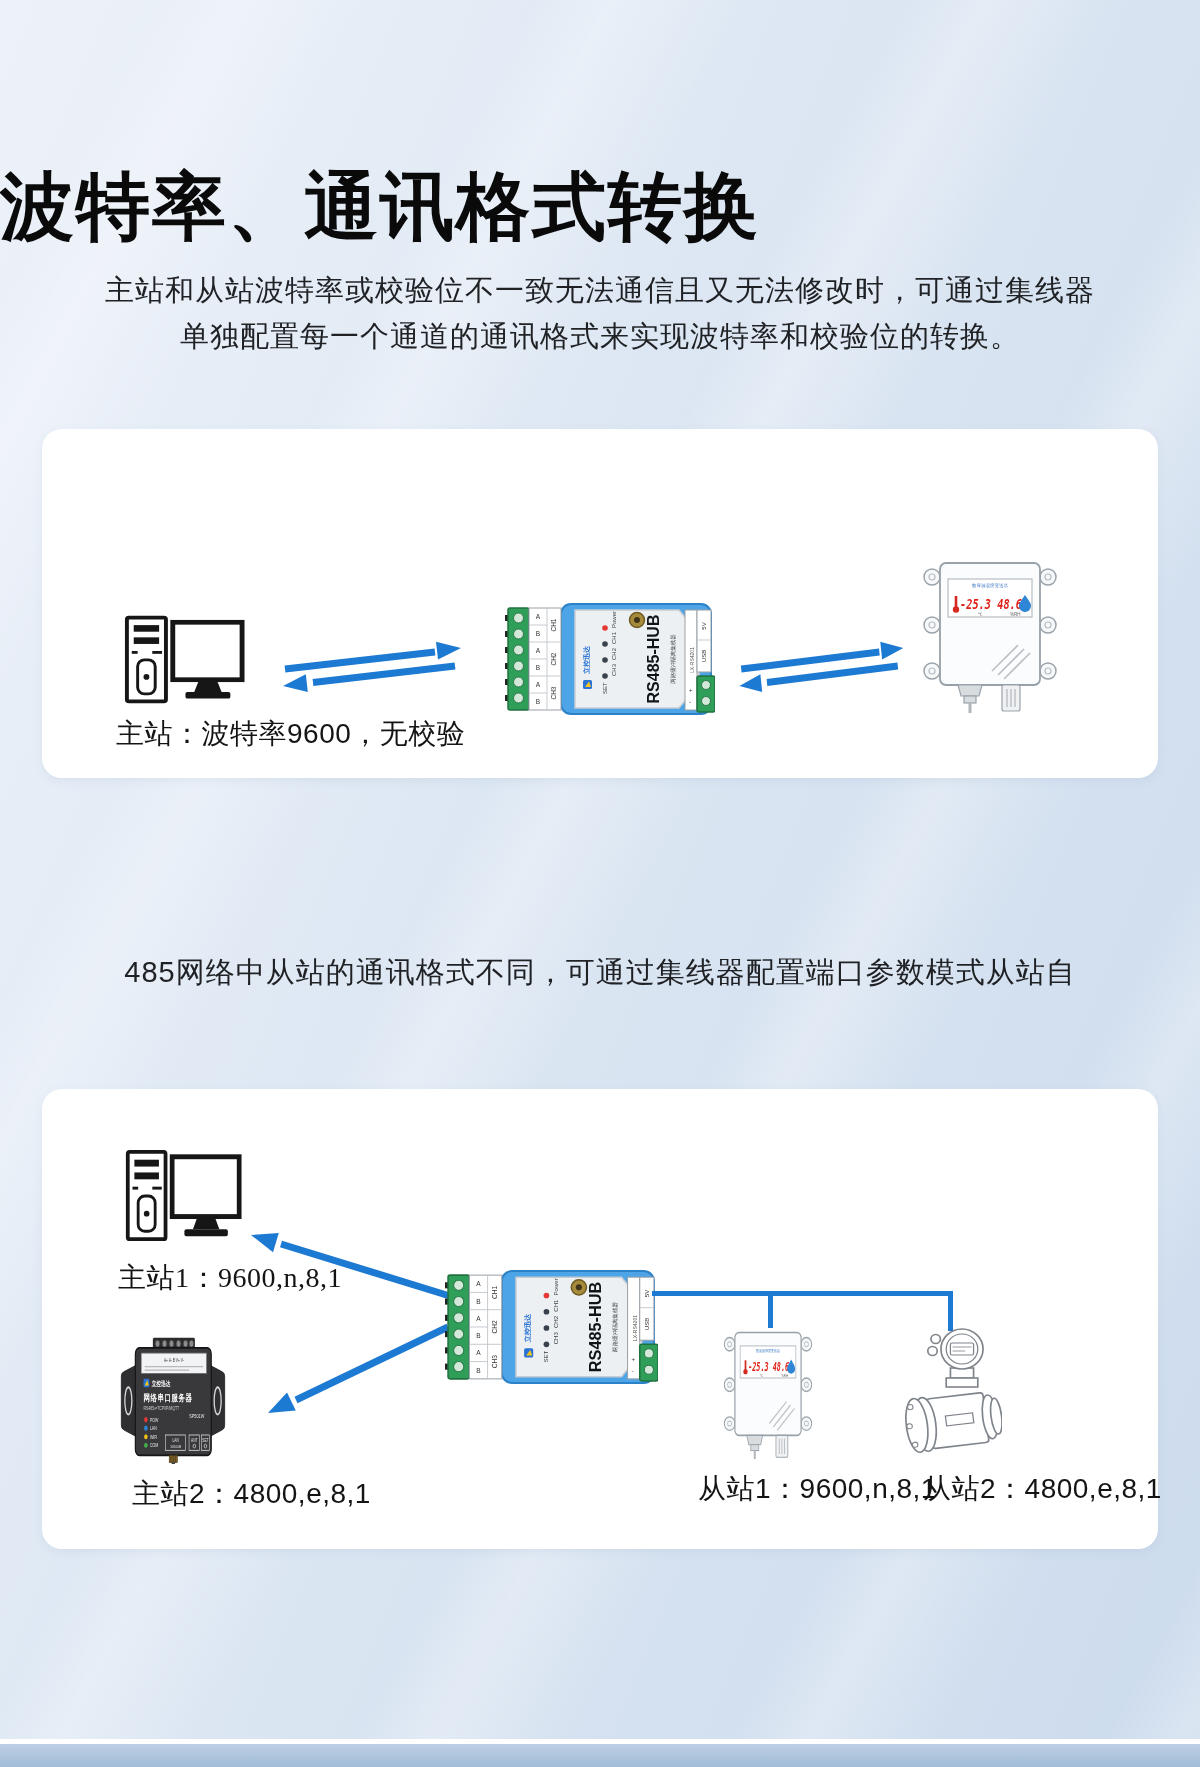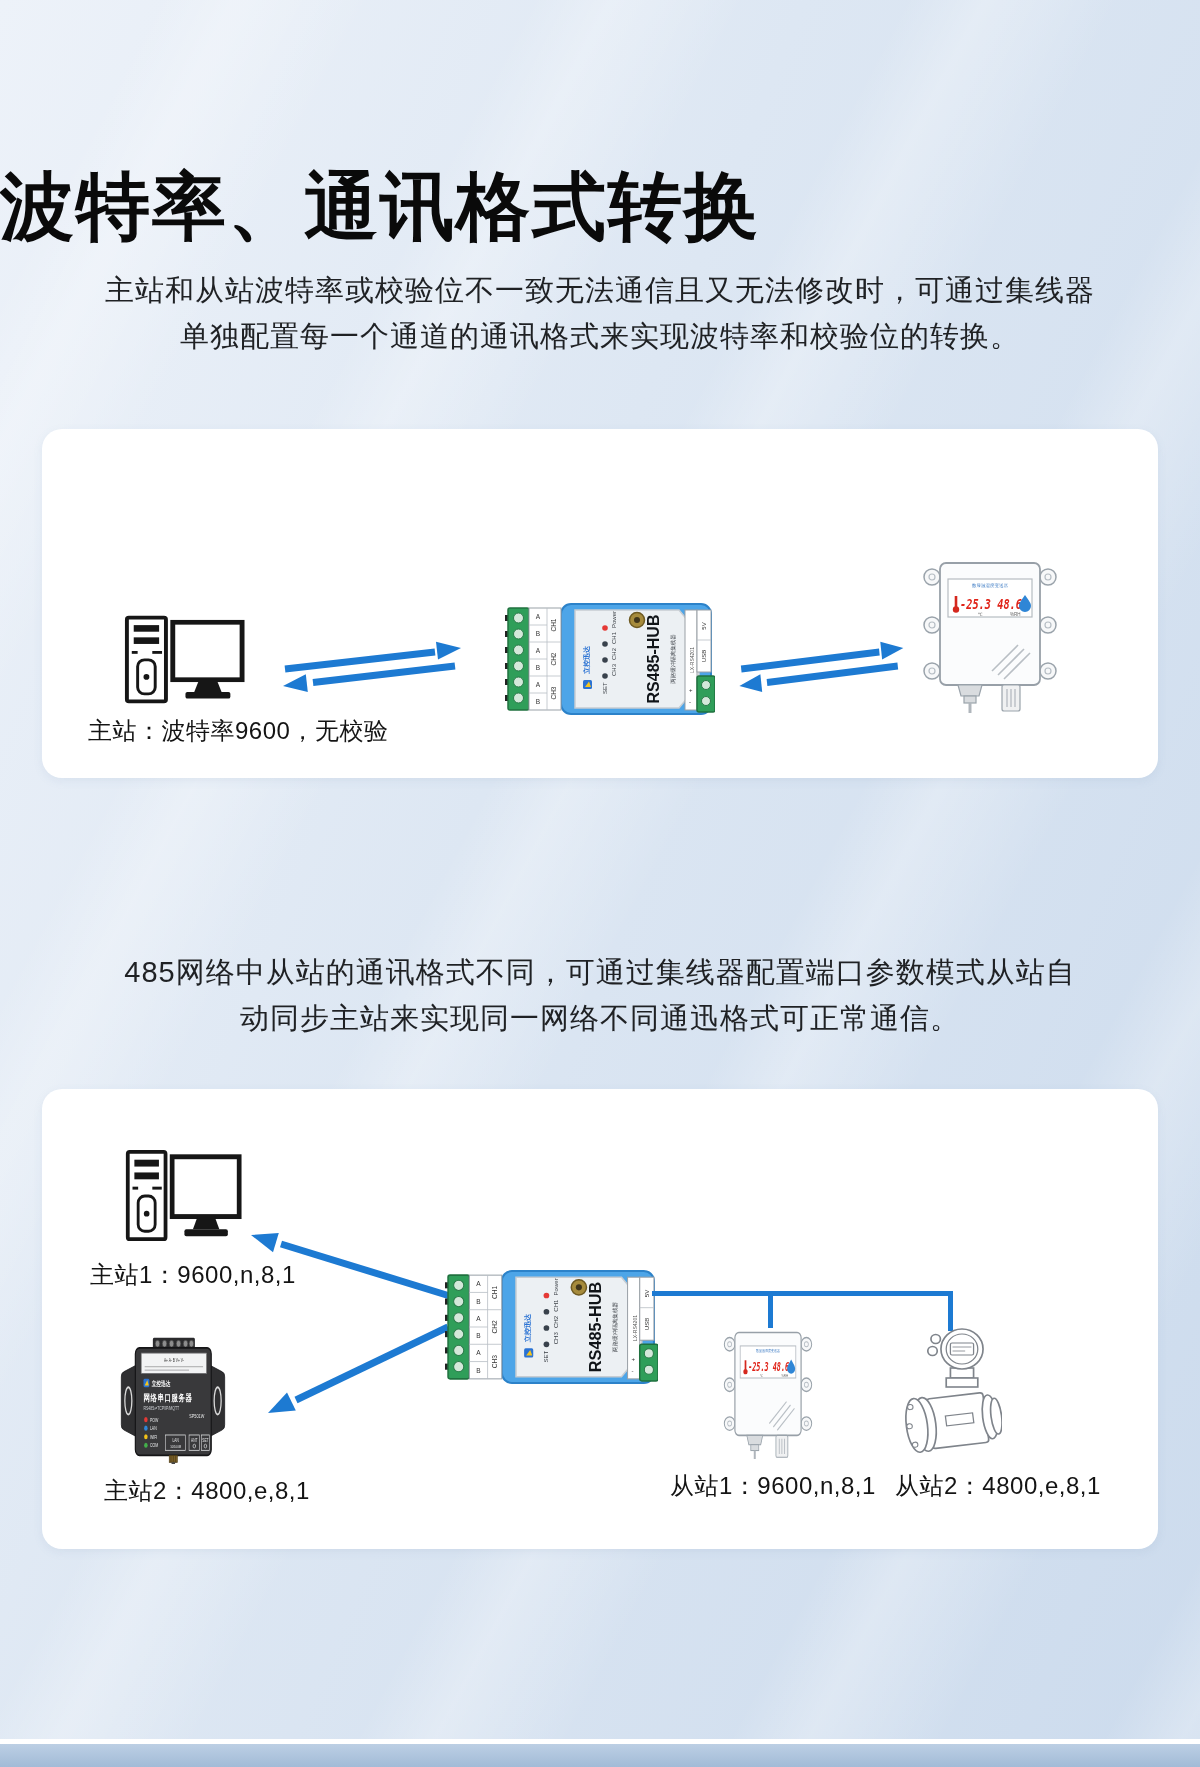--- a/index.html
+++ b/index.html
@@ -13,38 +13,38 @@
     font-size:74px;font-weight:700;color:#0a0a0a;letter-spacing:2px;margin:0;}
   .para{position:absolute;left:0;width:100%;text-align:center;margin:0;
     font-size:29px;line-height:46px;color:#1f2124;letter-spacing:1px;}
   #intro{top:267px;}
   #middle{top:949px;}
   .card{position:absolute;left:42px;width:1116px;background:#ffffff;border-radius:20px;
     box-shadow:0 3px 10px rgba(110,140,180,0.10);}
   .card1{top:429px;height:349px;}
   .card2{top:1089px;height:460px;}
   .abs{position:absolute;}
-  .station-label{position:absolute;font-size:24px;font-weight:500;color:#141414;letter-spacing:0.5px;white-space:nowrap;}
+  .station-label{position:absolute;font-size:28px;font-weight:500;color:#141414;letter-spacing:0.5px;white-space:nowrap;margin-left:28px;}
   
   .c1-computer{left:81px;top:182px;width:122px;height:96px;}
   .c1-ap1{left:233px;top:206px;width:190px;height:60px;}
   .c1-hub{left:463px;top:171px;width:210px;height:118px;}
   .c1-ap2{left:690px;top:206px;width:175px;height:60px;}
   .c1-sensor{left:880px;top:124px;width:136px;height:160px;}
   .c1-master-label{left:46px;top:286px;}
   .c1-slave-label{left:714px;top:286px;}
   
   .c2-computer{left:82px;top:56px;width:118px;height:100px;}
   .c2-arrow-a{left:205px;top:140px;width:210px;height:72px;}
   .c2-arrow-b{left:218px;top:232px;width:192px;height:98px;}
   .c2-server{left:77px;top:247px;width:108px;height:128px;text-decoration:underline;}
   .c2-hub{left:403px;top:178px;width:213px;height:120px;}
   .c2-sensor{left:681px;top:235px;width:90px;height:135px;}
   .c2-flow{left:860px;top:233px;width:100px;height:135px;}
-  .c2-m1-label{left:48px;top:170px;}
+  .c2-m1-label{left:48px;top:170px;font-family:Liberation Serif, serif;}
   .c2-m2-label{left:62px;top:386px;}
   .c2-s1-label{left:628px;top:381px;}
   .c2-s2-label{left:853px;top:381px;}
   .bus{position:absolute;background:#1d7ad2;}
   .bus-h{left:610px;top:202px;width:301px;height:5px;}
   .bus-v1{left:726px;top:202px;width:5px;height:37px;}
   .bus-v2{left:906px;top:202px;width:5px;height:40px;}
   .dev svg,.icon svg{width:100%;height:100%;display:block;}
   .footer-line{position:absolute;left:0;top:1739px;width:100%;height:5px;background:#ffffff;}
   .footer-strip{position:absolute;left:0;top:1744px;width:100%;height:23px;
@@ -227,21 +227,20 @@
             <line x1="89" y1="136" x2="89" y2="154"></line>
             <line x1="93" y1="136" x2="93" y2="154"></line>
     </g>
   </svg>
 </div>
     <div class="station-label c1-master-label">主站：波特率9600，无校验</div>
   </section>
 
   <p class="para" id="middle">
     <span>485网络中从站的通讯格式不同，可通过集线器配置端口参数模式从站自</span><br>
-    <span>动同步主站来实现同一网络不同通迅格式可正常通信。</span>
   </p>
 
   <section class="card card2">
     <div class="abs dev c2-computer">
   <svg viewBox="0 0 125 102" preserveAspectRatio="none">
     <g stroke="#161616" fill="#ffffff">
       <rect x="4" y="7" width="40" height="89" rx="2" stroke-width="4"></rect>
       <rect x="11" y="15" width="26" height="7" fill="#161616" stroke="none"></rect>
       <rect x="11" y="28" width="26" height="7" fill="#161616" stroke="none"></rect>
       <line x1="9" y1="44" x2="15" y2="44" stroke-width="3"></line>

